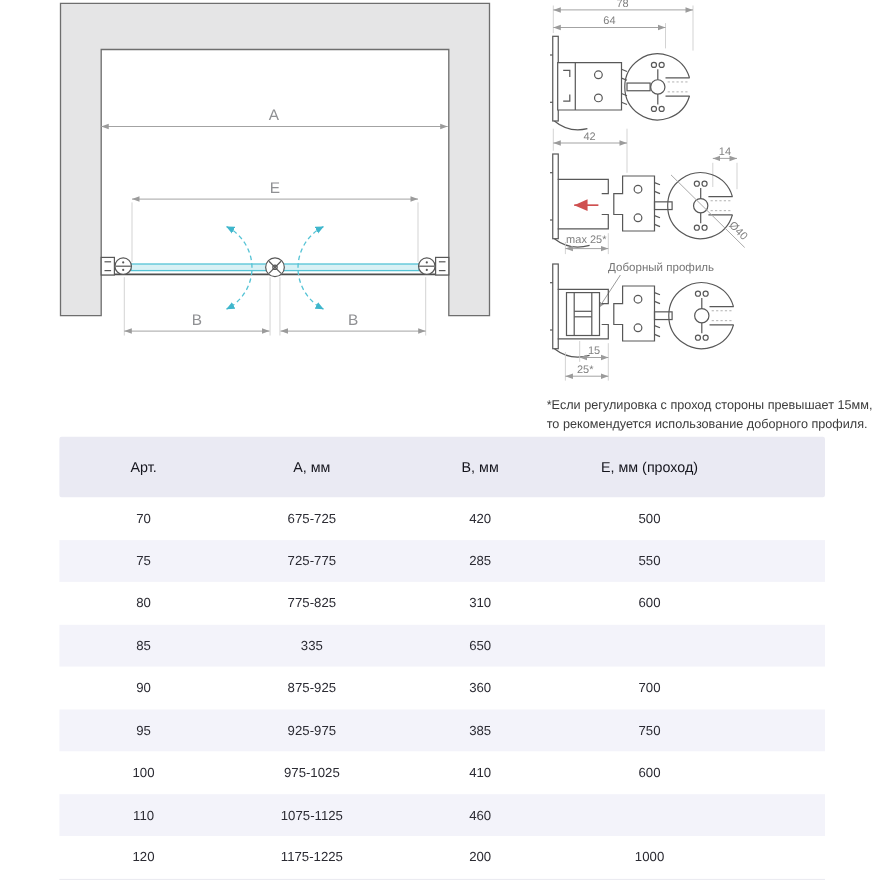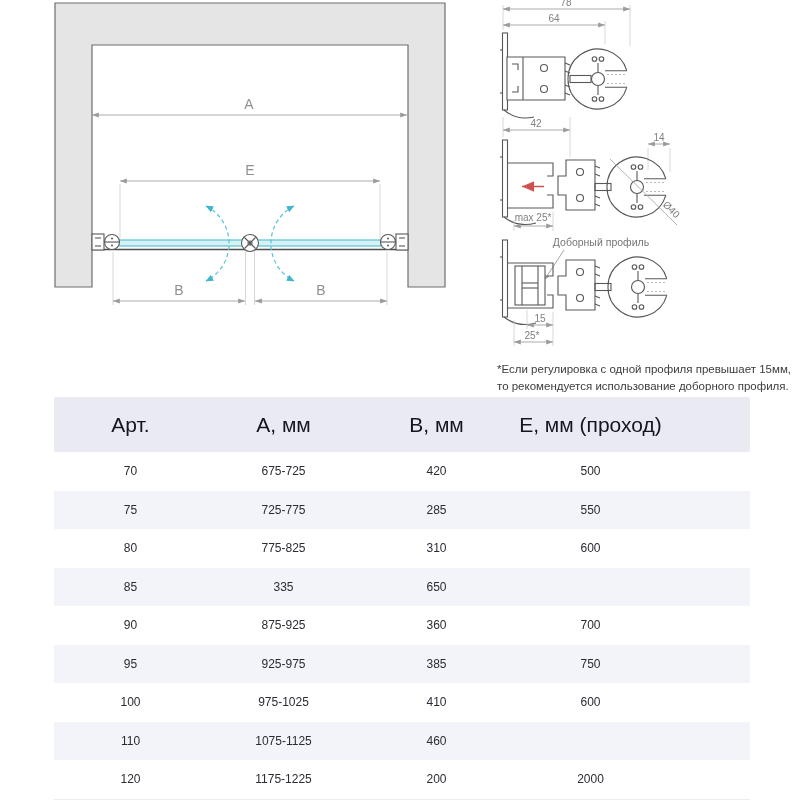--- a/index.html
+++ b/index.html
@@ -17,21 +17,21 @@
   .dim{stroke:#a2a2a2;stroke-width:0.9;fill:none;}
   .ext{stroke:#cdcdcd;stroke-width:0.8;fill:none;}
   .hatch{stroke:#9a9a9a;stroke-width:0.7;stroke-dasharray:2,2;fill:none;}
   .arc{stroke:#55c3d5;stroke-width:1.2;fill:none;stroke-dasharray:4,3;}
   .footnote{position:absolute;left:497px;top:361px;width:300px;font-size:11.5px;
             line-height:1.5;color:#3c3c3c;}
   .footnote span{display:block;}
   .spec-table{position:absolute;left:54px;top:397px;width:696px;border-bottom:1px solid #ebebf1;}
   .thead{height:55px;background:#eaeaf3;border-radius:2px;display:grid;
          grid-template-columns:153px 153px 153px 155px;align-items:center;}
-  .th{text-align:center;font-size:21px;color:#15151d;font-weight:500;}
+  .th{text-align:center;font-size:13px;color:#15151d;font-weight:500;}
   .tr{height:38.5px;display:grid;grid-template-columns:153px 153px 153px 155px;align-items:center;}
   .tr:nth-child(even){background:#f3f3fa;}
   .td{text-align:center;font-size:12px;color:#2b2b33;}
 </style>
 </head>
 <body>
 
 <div class="page">
 
   <svg class="diagram" width="470" height="350" viewBox="0 0 470 350">
@@ -219,21 +219,21 @@
       <line class="ext" x1="93" y1="312" x2="93" y2="346"></line>
       <line class="ext" x1="54" y1="320" x2="54" y2="346"></line>
       <line class="dim" x1="67" y1="325" x2="93" y2="325" marker-start="url(#pa)" marker-end="url(#pa)"></line>
       <text class="dimtxt" x="80" y="322">15</text>
       <line class="dim" x1="54" y1="342" x2="93" y2="342" marker-start="url(#pa)" marker-end="url(#pa)"></line>
       <text class="dimtxt" x="72" y="339">25*</text>
     </g>
   </svg>
 
   <div class="footnote">
-    <span>*Если регулировка с одной профиля превышает 15мм,</span>
+    <span>*Если регулировка с проход стороны превышает 15мм,</span>
     <span>то рекомендуется использование доборного профиля.</span>
   </div>
 
   <div class="spec-table">
     <div class="thead">
       <div class="th">Арт.</div>
       <div class="th">А, мм</div>
       <div class="th">В, мм</div>
       <div class="th">Е, мм (проход)</div>
     </div>
@@ -281,18 +281,18 @@
       </div>
       <div class="tr">
         <div class="td">110</div>
         <div class="td">1075-1125</div>
         <div class="td">460</div>
       </div>
       <div class="tr">
         <div class="td">120</div>
         <div class="td">1175-1225</div>
         <div class="td">200</div>
-        <div class="td">2000</div>
+        <div class="td">1000</div>
       </div>
     </div>
   </div>
 
 </div>
 
 </body></html>

